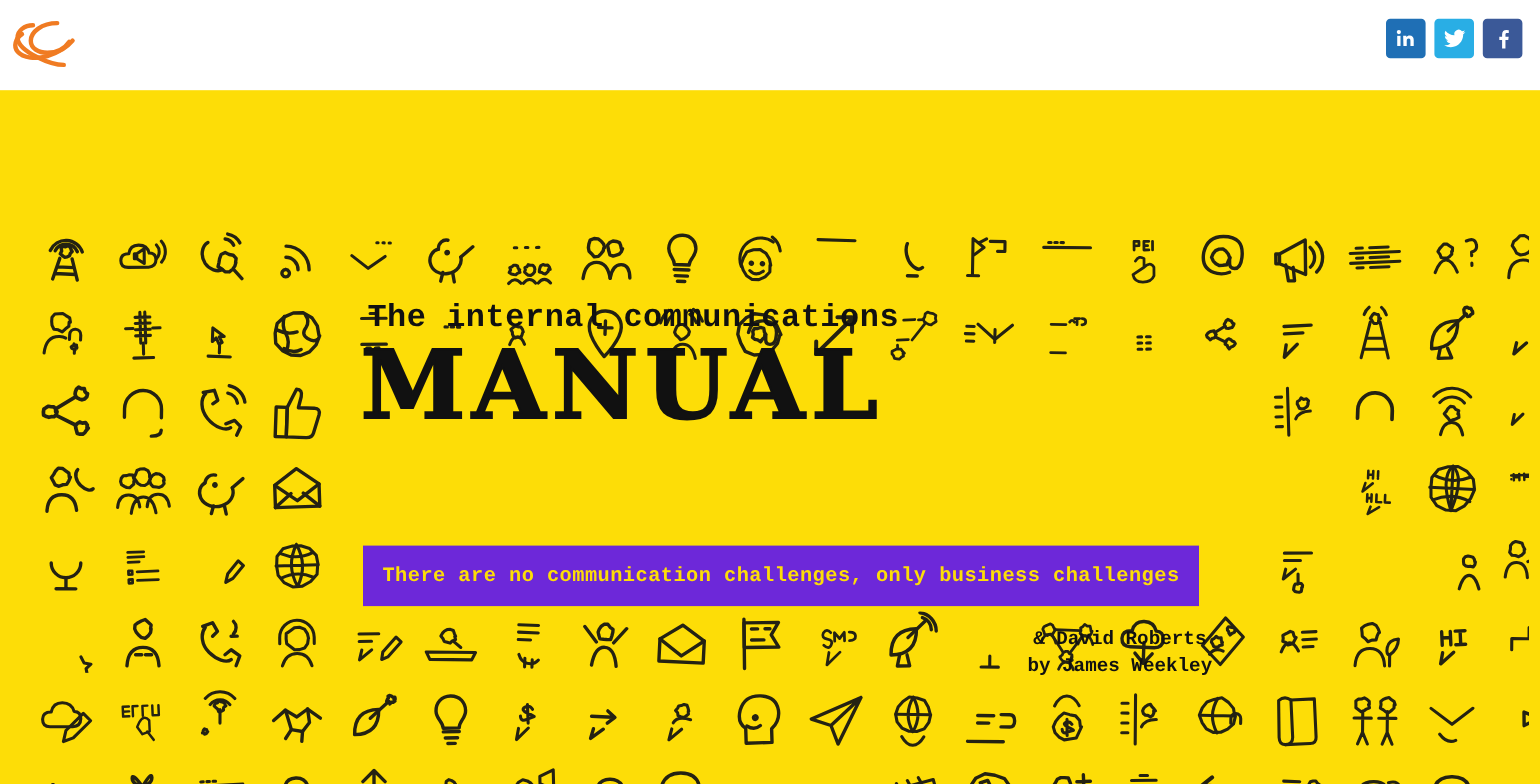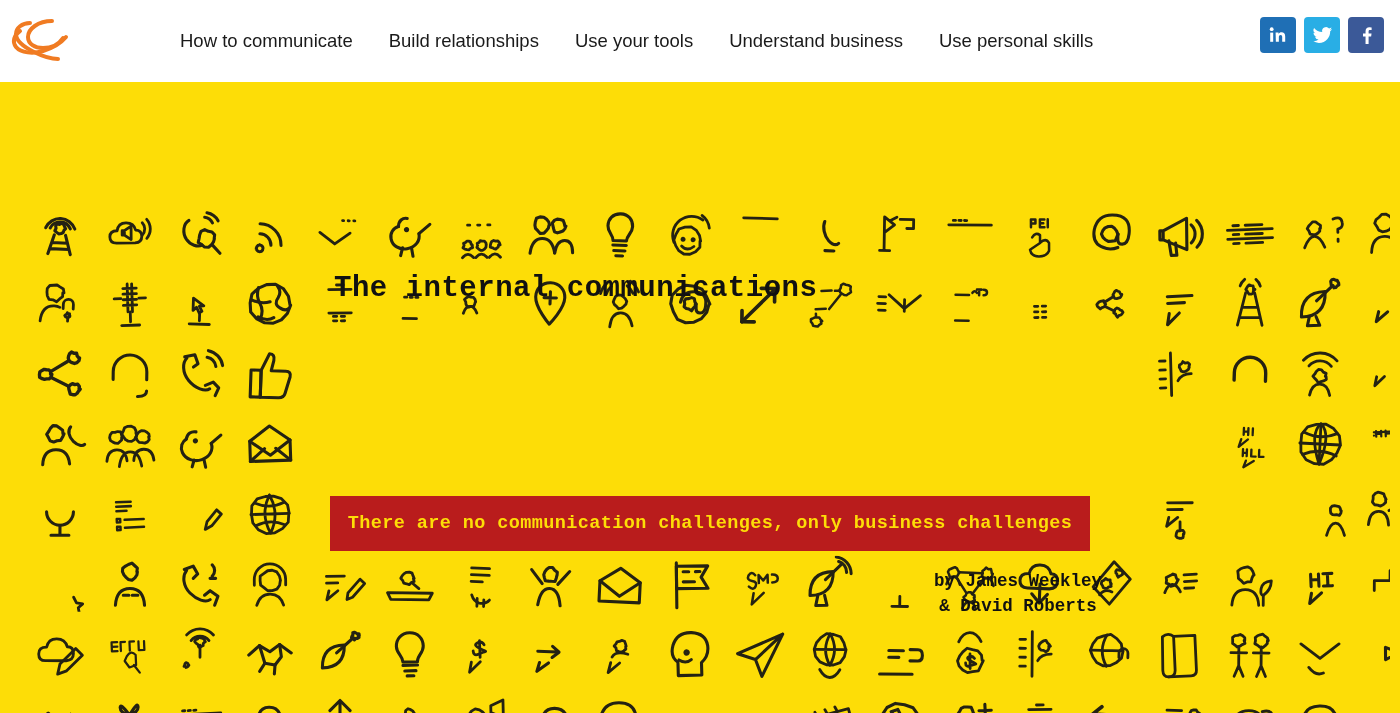--- a/index.html
+++ b/index.html
@@ -95,21 +95,21 @@
     letter-spacing:6px;
     line-height:1.02;
     margin-top:4px;
     margin-left:8px;
     -webkit-text-stroke:2px #111;
   }
   .banner {
     position:absolute;
     left:10px; top:222px;
     width:760px; height:55px;
-    background:#b91c1c;
+    background:#6d28d9;
     display:flex; align-items:center; justify-content:center;
   }
   .banner-text {
     font-family:"Liberation Mono", monospace;
     font-size:18.5px;
     font-weight:bold;
     color:#FDDD07;
     letter-spacing:0.4px;
     white-space:nowrap;
   }
@@ -133,27 +133,20 @@
   <div class="logo-wrap">
     <span class="logo-mark">
       <svg viewBox="0 0 62 52" xmlns="http://www.w3.org/2000/svg">
         <path d="M44 6 C30 6 20 14 20 22 C20 29 27 33 35 33 C44 33 51 29 55 23" fill="none" stroke="#F07B22" stroke-width="4" stroke-linecap="round"></path>
         <path d="M12 16 C6 20 4 27 8 32 C13 38 25 39 35 36 C45 33 53 28 58 22" fill="none" stroke="#F07B22" stroke-width="4" stroke-linecap="round"></path>
         <path d="M22 8 C14 8 8 13 8 19 C8 26 16 32 26 37 C34 41 42 44 50 44" fill="none" stroke="#F07B22" stroke-width="4" stroke-linecap="round"></path>
       </svg>
     </span>
   </div>
 
-  <nav class="nav">
-    <span class="nav-item">How to communicate</span>
-    <span class="nav-item">Build relationships</span>
-    <span class="nav-item">Use your tools</span>
-    <span class="nav-item">Understand business</span>
-    <span class="nav-item">Use personal skills</span>
-  </nav>
 
   <div class="social">
     <a class="sbtn" style="background:#1F6FB5">
       <svg width="20" height="20" viewBox="0 0 20 20">
         <rect x="2.2" y="7.6" width="3" height="9.2" fill="#fff"></rect>
         <circle cx="3.7" cy="4.2" r="1.9" fill="#fff"></circle>
         <path d="M7.6 7.6h2.9v1.3c.6-.95 1.7-1.55 3-1.55 2.3 0 3.7 1.45 3.7 4.1v5.35h-3v-4.8c0-1.3-.5-2.05-1.6-2.05-1.05 0-1.75.7-1.75 2.05v4.8h-3z" fill="#fff"></path>
       </svg>
     </a>
     <a class="sbtn" style="background:#29AEE5">
@@ -1185,25 +1178,26 @@
     M37.54669189618281 18.933189393455716 L64.6434478772075 18.50302887079447 Q64.31063842787903 16.68773663076001 64.23522734652983 20.81570708882795
             L64.52934408212516 30.203654885386886 Q66.63853001717409 32.98590278671398 64.72026252873255 33.46078682013824
             L34.96699714705674 33.15173542553174 Q35.68902540378693 34.37552023044579 35.88216734113273 32.58619451643256
             L34.08980512716333 21.83004141032232 Q35.30388212357828 17.353887081776694 36.05345106220499 18.949479581298995 Z
     <path d="M36 46h6 M50 46h6 M62 46h6 M36 60h6 M50 60h6 M62 60h6 M36 74h6 M50 74h6 M62 74h6"></path></svg>
         </div>
       </div>
 
     <div class="title-block">
       <div class="kicker">The internal communications</div>
+      <div class="manual">MANUAL</div>
 
       <div class="banner">
         <span class="banner-text">There are no communication challenges, only business challenges</span>
       </div>
 
       <div class="byline">
+        <div>&amp; David Roberts</div>
         <div>by James Weekley</div>
-        <div>&amp; David Roberts</div>
       </div>
     </div>
 
   </div>
 </div>
 
 </body></html>

